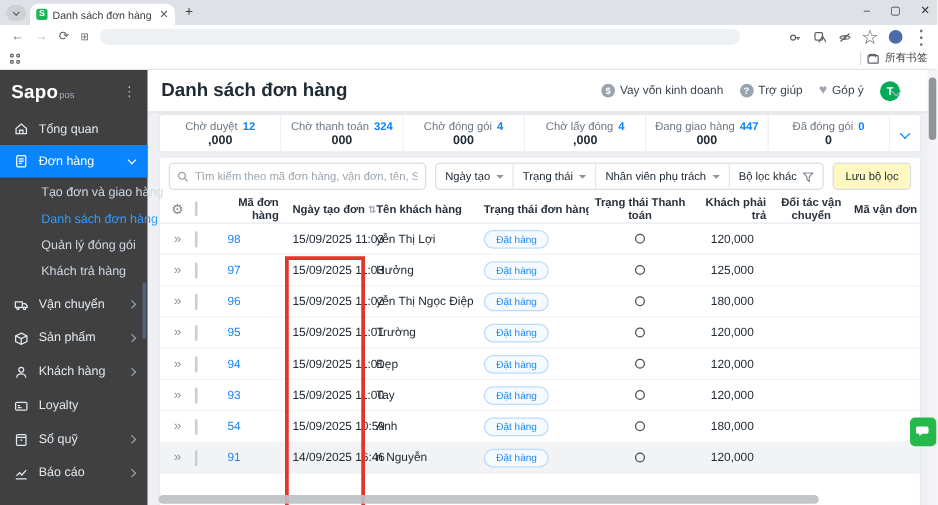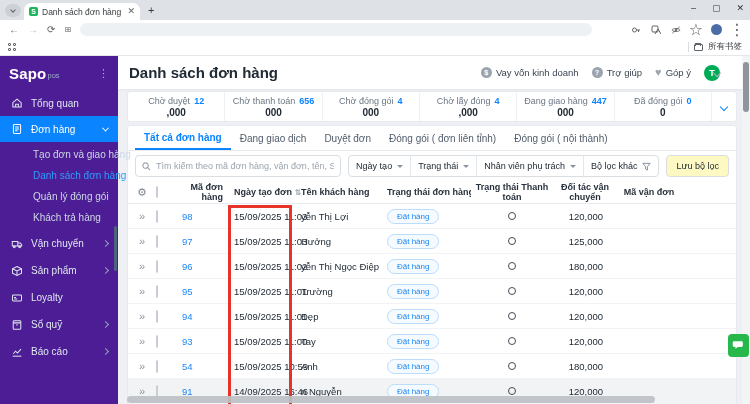--- a/index.html
+++ b/index.html
@@ -28,21 +28,21 @@
   .gridic span { width:3px; height:3px; border:1px solid #5f6368; border-radius:1px; }
   .bm-right { margin-left:auto; margin-right:8px; display:flex; align-items:center; gap:5px; font-size:8.5px; color:#3c4043; }
   .bm-div { width:1px; height:10px; background:#dadce0; }
   .folderic { width:9px; height:7px; border:1px solid #5f6368; border-radius:1px; position:relative; }
   .folderic::before { content:""; position:absolute; left:0; top:-2px; width:4px; height:2px; border:1px solid #5f6368; border-bottom:none; border-radius:1px 1px 0 0; }
 
   
   .app { position:absolute; left:0; top:56px; right:0; bottom:0; background:#eef0f3; }
 
   
-  .sidebar { position:absolute; left:0; top:0; bottom:0; width:118px; background:#4c1d95; color:#dfe7ef; z-index:3; }
+  .sidebar { position:absolute; left:0; top:0; bottom:0; width:118px; background:#404040; color:#dfe7ef; z-index:3; }
   .logo-row { height:34px; display:flex; align-items:center; padding:0 9px; }
   .logo { font-size:15px; font-weight:bold; color:#fff; letter-spacing:0.2px; }
   .logo-suffix { font-size:7.5px; color:#9db0c6; margin:5px 12px 0 1px; }
   .kebab { margin-left:auto; color:#aab6c4; font-size:11px; letter-spacing:0; }
   .sitem { height:26px; display:flex; align-items:center; padding:0 10px; gap:8px; font-size:10px; cursor:pointer; }
   .sitem .lbl { flex:1; white-space:nowrap; }
   .sitem.active { background:#0a84ff; color:#fff; }
   .sicon { width:13px; height:13px; flex:none; display:flex; align-items:center; justify-content:center; }
   .sicon svg { width:12px; height:12px; stroke:currentColor; fill:none; stroke-width:1.1; }
   .chev-r { width:5px; height:5px; border-right:1.2px solid #93a3b6; border-bottom:1.2px solid #93a3b6; transform:rotate(-45deg); flex:none; }
@@ -232,20 +232,30 @@
               <path d="M6.5 1.6 L11.4 4 V9 L6.5 11.4 L1.6 9 V4 Z"></path>
               <path d="M1.6 4 L6.5 6.4 L11.4 4 M6.5 6.4 V11.4"></path>
             </svg>
           </span>
         <span class="lbl">Sản phẩm</span>
         <i class="chev-r"></i>
       </div>
       <div class="sitem">
         <span class="sicon">
             <svg viewBox="0 0 13 13">
+              <circle cx="6.5" cy="4.2" r="2.1"></circle>
+              <path d="M2.6 11 c0-2.2 1.7-3.4 3.9-3.4 s3.9 1.2 3.9 3.4"></path>
+            </svg>
+          </span>
+        <span class="lbl">Khách hàng</span>
+        <i class="chev-r"></i>
+      </div>
+      <div class="sitem">
+        <span class="sicon">
+            <svg viewBox="0 0 13 13">
               <rect x="1.6" y="3.2" width="9.8" height="6.6" rx="1"></rect>
               <path d="M3.4 6 h2 M3.4 7.6 h3.4"></path>
             </svg>
           </span>
         <span class="lbl">Loyalty</span>
       </div>
       <div class="sitem">
         <span class="sicon">
             <svg viewBox="0 0 13 13">
               <rect x="2.4" y="1.8" width="8.2" height="9.4" rx="1"></rect>
@@ -303,21 +313,21 @@
       <div class="stat">
         <span class="stat-top">
             <span class="stat-label">Chờ duyệt</span>
             <span class="stat-count">12</span>
           </span>
         <span class="stat-value">,000</span>
       </div>
       <div class="stat">
         <span class="stat-top">
             <span class="stat-label">Chờ thanh toán</span>
-            <span class="stat-count">656</span>
+            <span class="stat-count">324</span>
           </span>
         <span class="stat-value">000</span>
       </div>
       <div class="stat">
         <span class="stat-top">
             <span class="stat-label">Chờ đóng gói</span>
             <span class="stat-count">4</span>
           </span>
         <span class="stat-value">000</span>
       </div>
@@ -341,27 +351,20 @@
             <span class="stat-count">0</span>
           </span>
         <span class="stat-value">0</span>
       </div>
       <div class="stats-chev">
           <i></i>
         </div>
     </div>
 
     <div class="card">
-      <div class="tabsrow">
-        <span class="vtab active">Tất cả đơn hàng</span>
-        <span class="vtab">Đang giao dịch</span>
-        <span class="vtab">Duyệt đơn</span>
-        <span class="vtab">Đóng gói ( đơn liên tỉnh)</span>
-        <span class="vtab">Đóng gói ( nội thành)</span>
-      </div>
 
       <div class="filterrow">
         <div class="searchbox">
           <svg width="9" height="9" viewBox="0 0 10 10">
               <circle cx="4" cy="4" r="3" fill="none" stroke="#98a2ad" stroke-width="1.2"></circle>
               <path d="M6.3 6.3 L9 9" stroke="#98a2ad" stroke-width="1.2"></path>
             </svg>
           <input placeholder="Tìm kiếm theo mã đơn hàng, vận đơn, tên, SĐT khách hàng / người nhận" style="">
         </div>
         <div class="dropgroup">
@@ -388,20 +391,21 @@
       </div>
 
       <div class="trow thead">
         <span class="gear">⚙</span>
         <span><span class="cb"></span></span>
         <span class="c-right" style="padding-right:6px">Mã đơn hàng</span>
         <span class="datecell"><span>Ngày tạo đơn</span> <span class="sorter">⇅</span></span>
         <span class="namecell">Tên khách hàng</span>
         <span class="c-pad">Trạng thái đơn hàng</span>
         <span class="c-center">Trạng thái Thanh toán</span>
+        <span class="c-right" style="padding-right:4px">Khách phải trả</span>
         <span class="c-center">Đối tác vận chuyển</span>
         <span class="c-center">Mã vận đơn</span>
       </div>
 
       <div class="tbody">
         <div class="trow">
           <span class="expander">»</span>
           <span><span class="cb"></span></span>
           <span class="code">98</span>
           <span class="datecell">15/09/2025 11:03</span>

